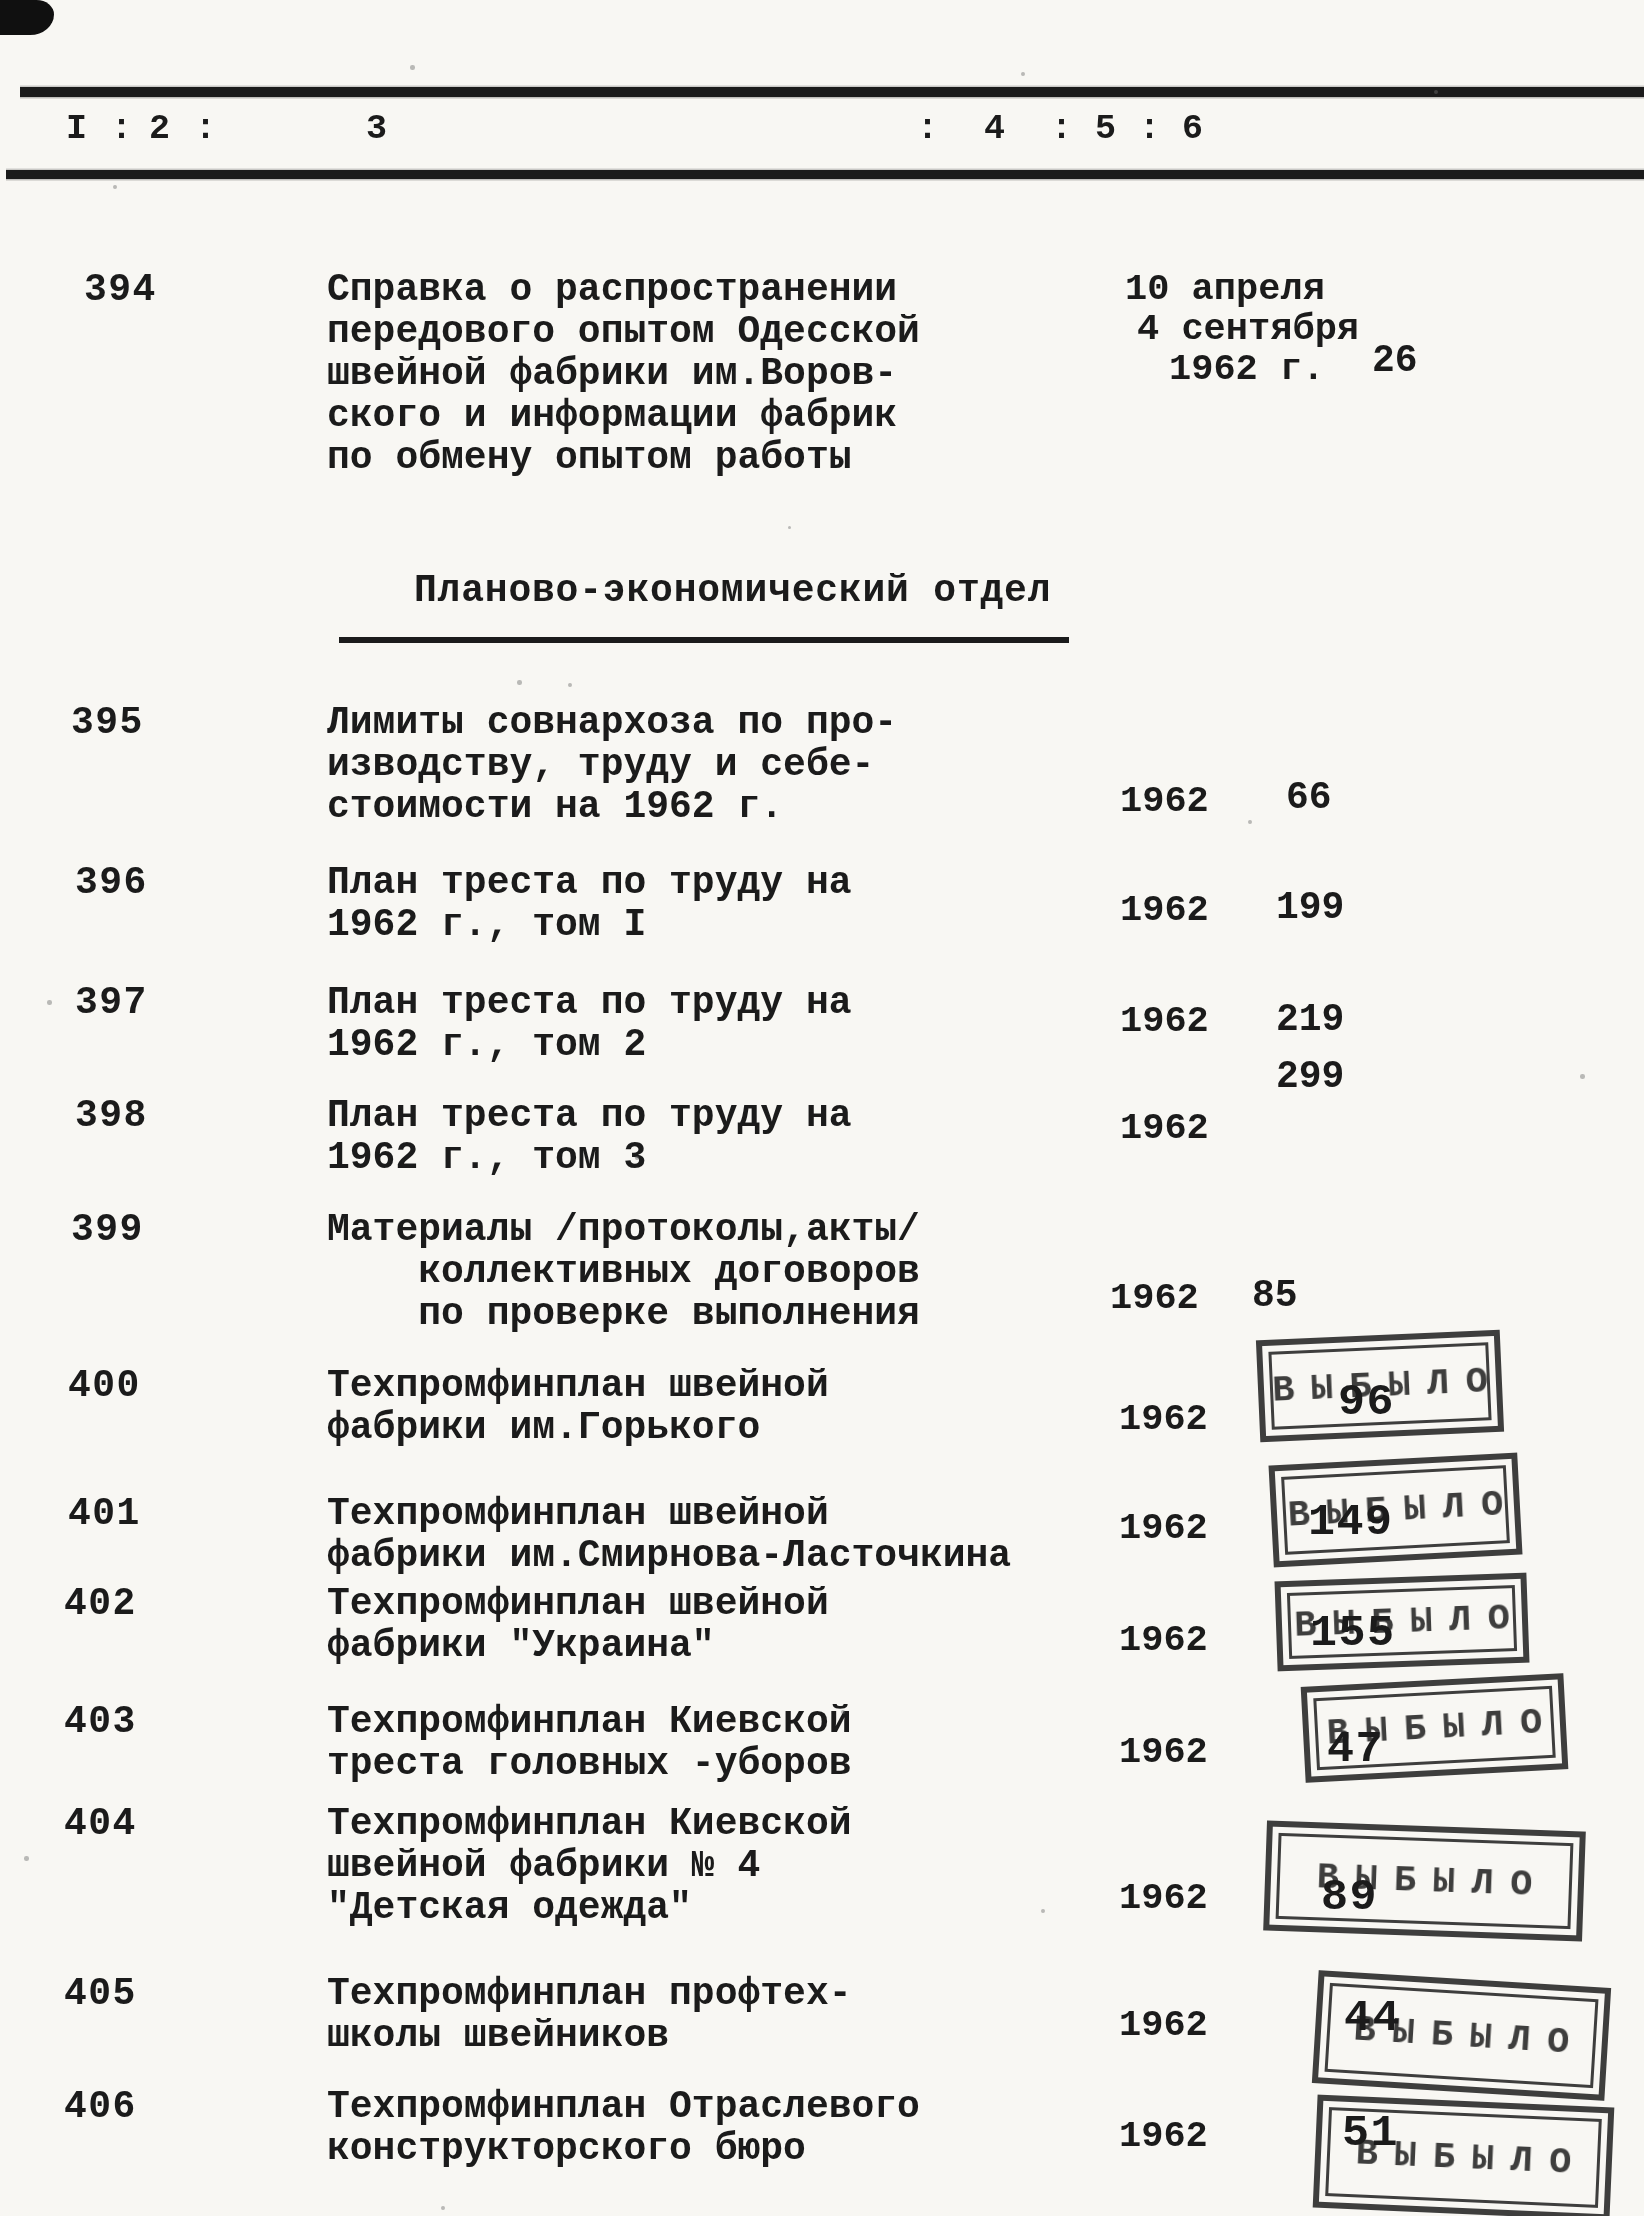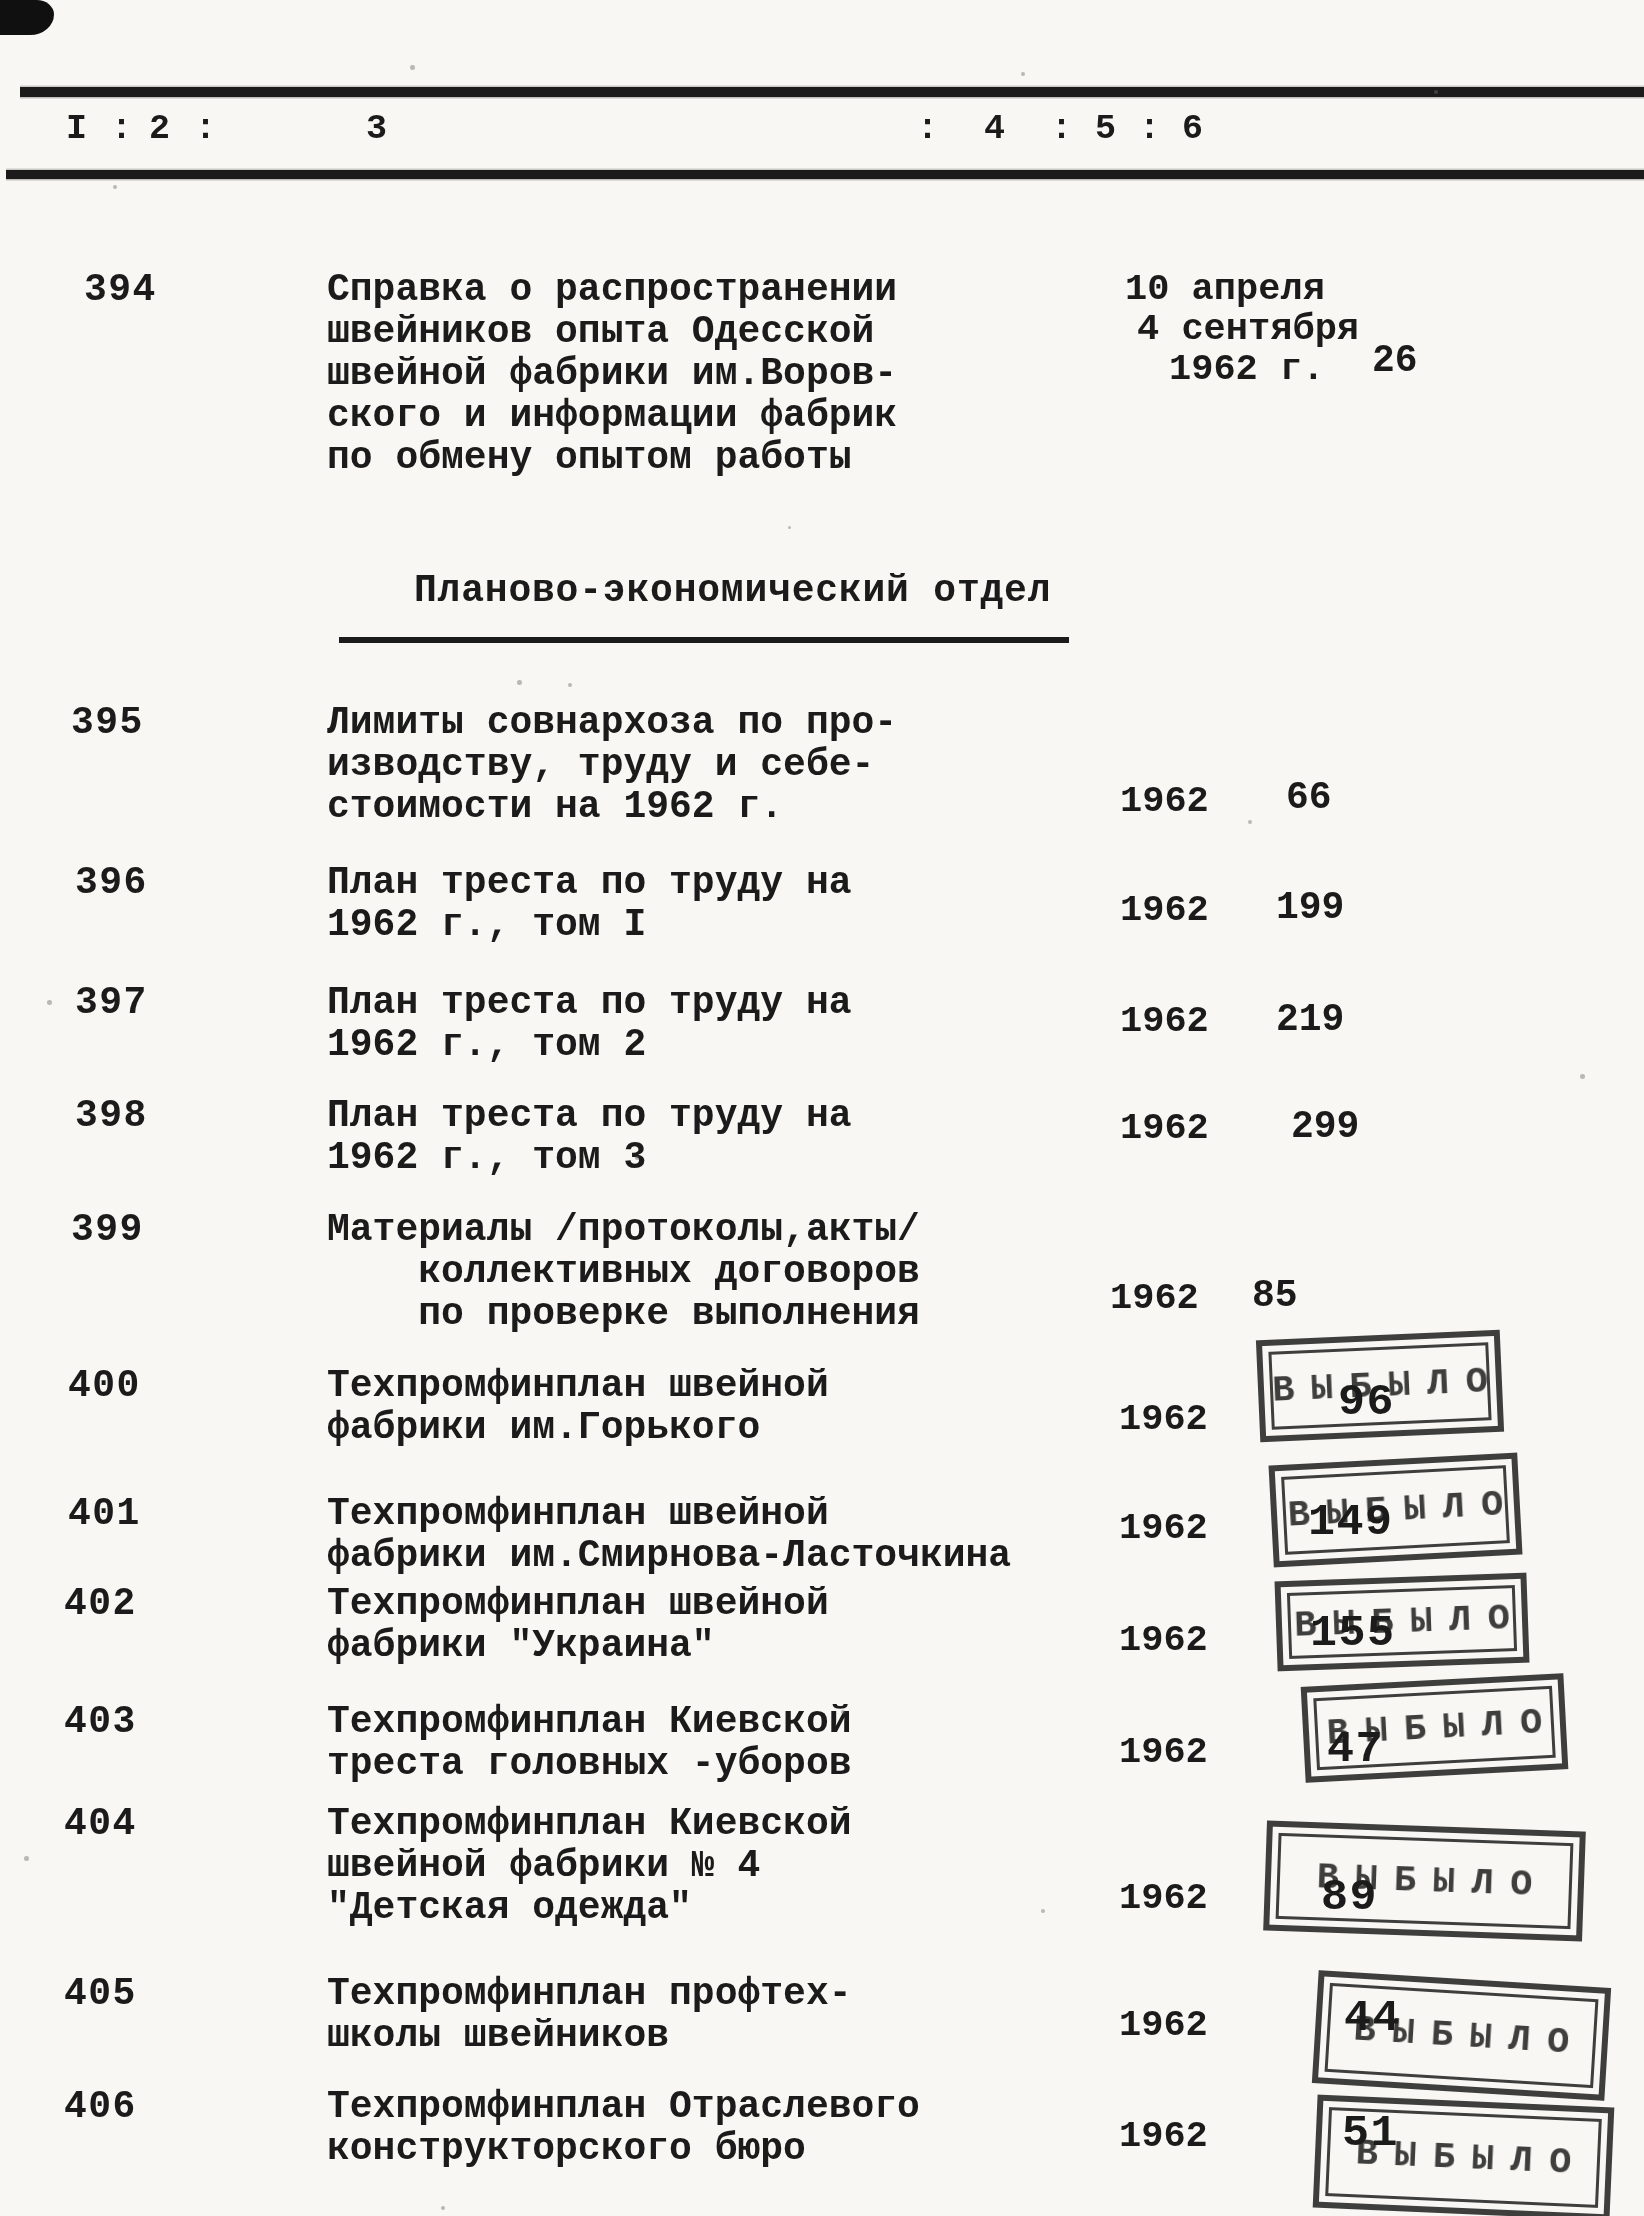--- a/index.html
+++ b/index.html
@@ -83,21 +83,21 @@
     </div>
   <div class="rule jag" style="left:6px;top:170px;width:1638px;height:9px;"></div>
 
   <div class="section-title">Планово-экономический отдел</div>
   <div class="section-underline"></div>
 
   <div id="entries">
       <span class="entry-num" style="left: 84px; top: 269px;">394</span>
       <div class="entry-title" style="left: 327px; top: 269px;">
         <div class="title-line">Справка о распространении</div>
-        <div class="title-line">швейников опыта Одесской</div>
+        <div class="title-line">передового опытом Одесской</div>
         <div class="title-line">швейной фабрики им.Воров-</div>
         <div class="title-line">ского и информации фабрик</div>
         <div class="title-line">по обмену опытом работы</div>
       </div>
       <div class="entry-date" style="left: 1125px; top: 269px;">
         <div class="date-line">10 апреля</div>
         <div class="date-line">4 сентября</div>
         <div class="date-line">1962 г.</div>
       </div>
       <span class="entry-pages" style="left: 1372px; top: 340px;">26</span>
@@ -130,21 +130,21 @@
       </div>
       <span class="entry-pages" style="left: 1276px; top: 999px;">219</span>
       <span class="entry-num" style="left: 75px; top: 1095px;">398</span>
       <div class="entry-title" style="left: 327px; top: 1095px;">
         <div class="title-line">План треста по труду на</div>
         <div class="title-line">1962 г., том 3</div>
       </div>
       <div class="entry-date" style="left: 1120px; top: 1108px;">
         <div class="date-line">1962</div>
       </div>
-      <span class="entry-pages" style="left: 1276px; top: 1106px; margin-left: 15px;">299</span>
+      <span class="entry-pages" style="left: 1276px; top: 1056px;">299</span>
       <span class="entry-num" style="left: 71px; top: 1209px;">399</span>
       <div class="entry-title" style="left: 327px; top: 1209px; text-align: right;">
         <div class="title-line">Материалы /протоколы,акты/</div>
         <div class="title-line">коллективных договоров</div>
         <div class="title-line">по проверке выполнения</div>
       </div>
       <div class="entry-date" style="left: 1110px; top: 1278px;">
         <div class="date-line">1962</div>
       </div>
       <span class="entry-pages" style="left: 1252px; top: 1275px;">85</span>

